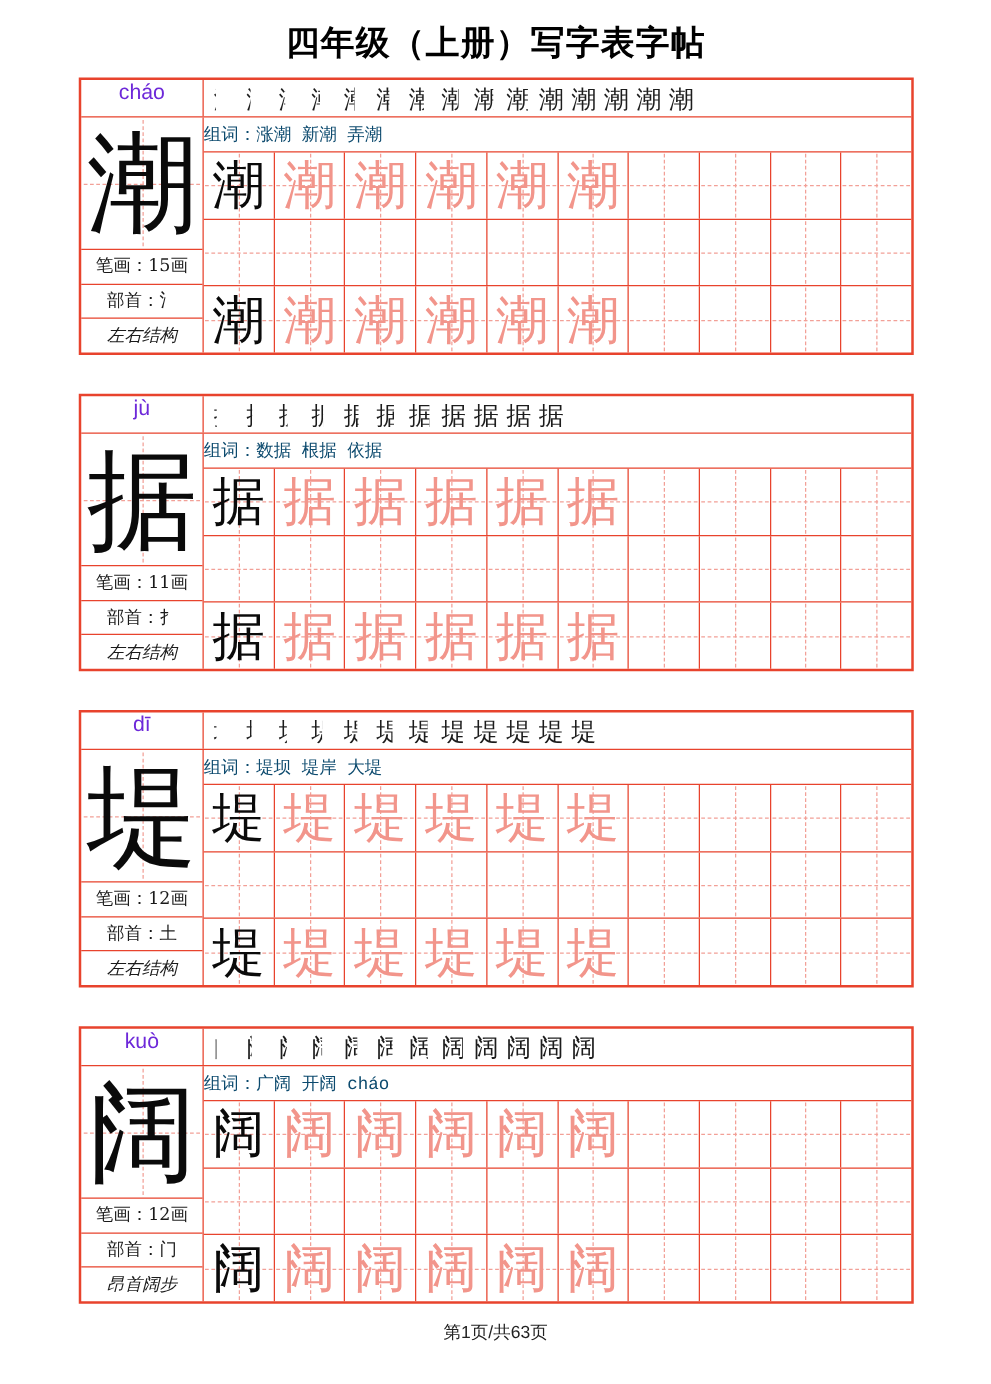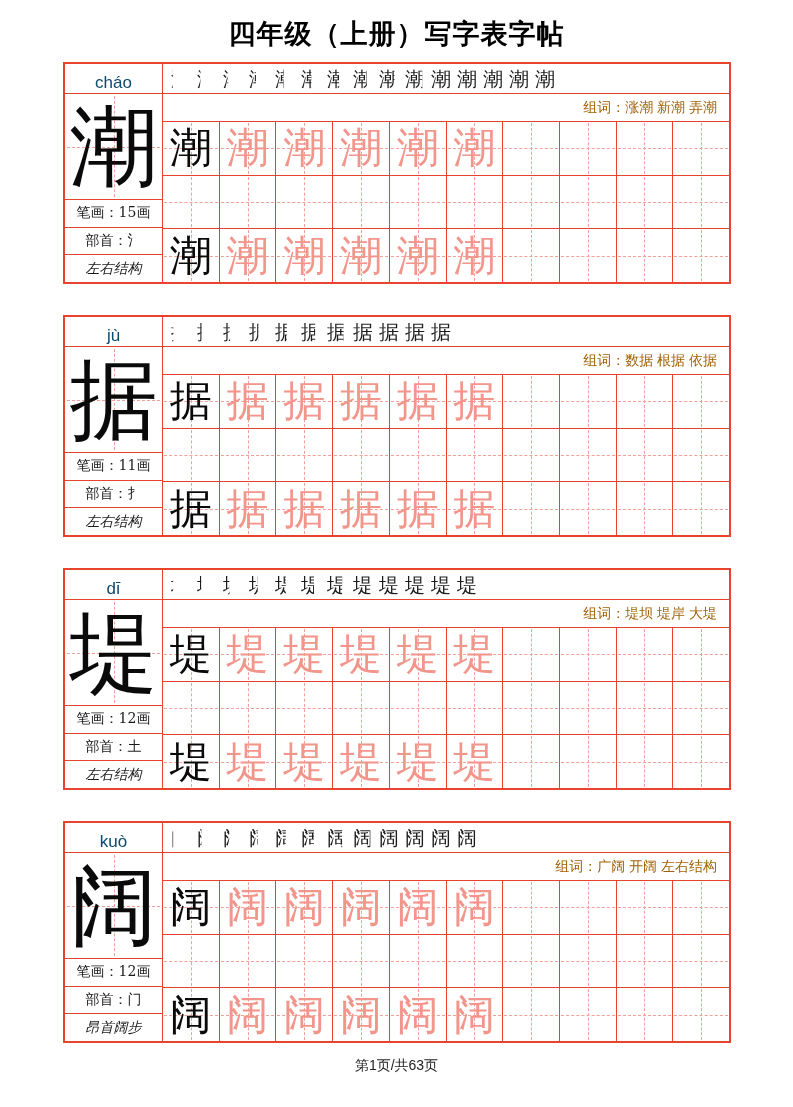--- a/index.html
+++ b/index.html
@@ -22,22 +22,22 @@
   .blocks{position:absolute;top:62px;left:63px;width:668px;}
   .block{
     width:668px;height:222px;border:2px solid var(--red);
     display:flex;flex-direction:column;background:#fff;
   }
   .block + .block{margin-top:31px;}
   
   .hdr{display:flex;height:30px;border-bottom:1px solid var(--red);flex:none;}
   .pinyin-cell{
     width:98px;flex:none;border-right:1px solid var(--red);
-    display:flex;align-items:flex-end;justify-content:center;
-    font-size:17px;color:#0c4a6e;
+    display:flex;align-items:flex-start;justify-content:center;
+    font-size:17px;color:#6d28d9;
   }
   .stroke-strip{
     flex:1;display:flex;align-items:center;padding-left:8px;overflow:hidden;
   }
   .stroke-step{
     width:26px;flex:none;font-size:20px;line-height:1;color:#1c1c1c;
     font-family:"DejaVu Serif",serif;
   }
   
   .bd{flex:1;display:flex;}
@@ -60,23 +60,23 @@
   }
   .info-cell{
     flex:1;border-bottom:1px solid var(--red);
     display:flex;align-items:center;justify-content:center;
     font-size:14px;color:#1a1a1a;font-family:"DejaVu Serif",serif;white-space:nowrap;
   }
   .info-cell:last-child{border-bottom:none;font-style:italic;}
   .right{flex:1;display:flex;flex-direction:column;}
   .words-row{
     height:28px;flex:none;border-bottom:1px solid var(--red);
-    display:flex;align-items:center;justify-content:flex-end;
-    padding-right:12px;font-size:14px;color:#a16207;
-    font-family:Liberation Sans, sans-serif;white-space:nowrap;
+    display:flex;align-items:center;justify-content:flex-start;
+    padding-right:12px;font-size:14px;color:#0c4a6e;
+    font-family:Liberation Mono, monospace;white-space:nowrap;
   }
   .practice{flex:1;display:flex;flex-direction:column;}
   .prow{flex:1;display:flex;border-bottom:1px solid var(--red);}
   .prow:last-child{border-bottom:none;}
   .pcell{
     flex:1;border-right:1px solid var(--red);position:relative;
     display:flex;align-items:center;justify-content:center;
     font-size:42px;line-height:1;font-family:"DejaVu Serif",serif;
   }
   .pcell:last-child{border-right:none;}
@@ -461,21 +461,21 @@
           <span>部首：</span>
             <span>门</span>
         </div>
         <div class="info-cell">
           <span>昂首阔步</span>
         </div>
       </div>
       <div class="right">
         <div class="words-row">
           <span>组词：</span>
-            <span>广阔 开阔 左右结构</span>
+            <span>广阔 开阔 cháo</span>
         </div>
         <div class="practice">
             <div class="prow">
               <div class="pcell ink">
                 <i>阔</i>
               </div>
               <div class="pcell trace">
                 <i>阔</i>
               </div>
               <div class="pcell trace">

